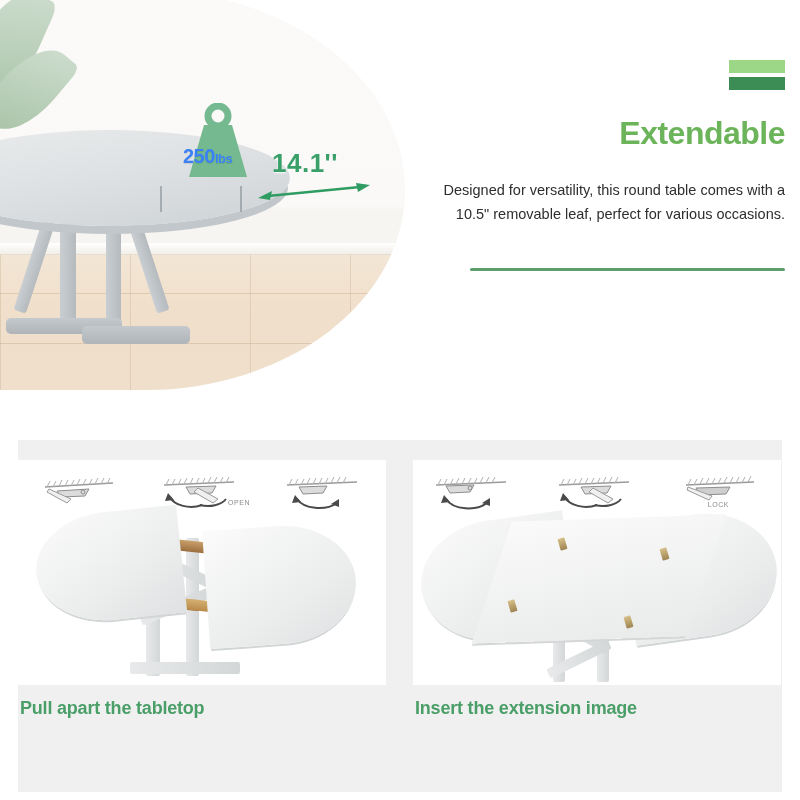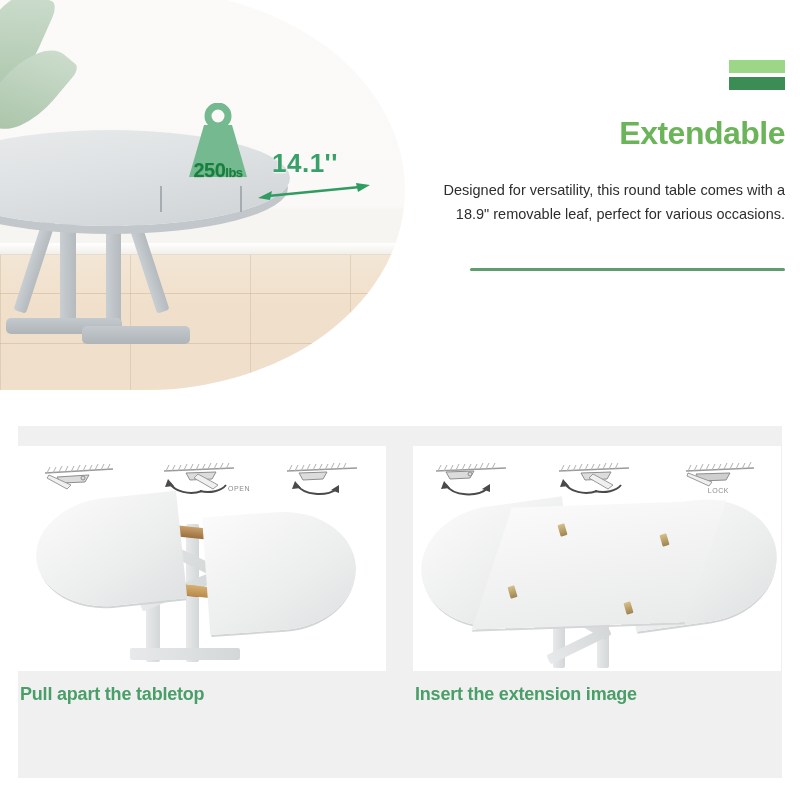--- a/index.html
+++ b/index.html
@@ -76,22 +76,22 @@
   }
   .foot {
     position:absolute; background:linear-gradient(180deg,#c4c9cd,#aeb4b8);
     border-radius:5px;
   }
 
   
   .weight-badge { position:absolute; left:183px; top:103px; width:70px; height:78px; }
   .weight-badge svg { width:100%; height:100%; display:block; }
   .weight-label {
-    position:absolute; left:0; top:56px; width:100%; text-align:center;
-    color:#15803d; font-weight:bold; font-size:20px; letter-spacing:-.5px;
+    position:absolute; left:0; top:42px; width:100%; 
+    color:#3b82f6; font-weight:bold; font-size:20px; letter-spacing:-.5px;
     text-shadow:0 1px 1px rgba(0,0,0,.10);
   }
   .weight-label .unit { font-size:13px; }
 
   .dim-label {
     position:absolute; left:272px; top:148px;
     color:#3aa06a; font-weight:bold; font-size:26px; letter-spacing:.5px;
     text-shadow:0 1px 2px rgba(255,255,255,.9);
   }
   .dim-arrow { position:absolute; left:258px; top:182px; width:112px; height:22px; }
@@ -113,21 +113,21 @@
   .hero-desc {
     margin-top:28px; font-size:14.5px; line-height:1.62; color:#2e2e2e;
   }
   .hero-rule {
     margin-top:42px; margin-left:auto; width:315px; height:3px;
     background:#5f9d6e; border-radius:2px;
   }
 
   
   .lower {
-    position:absolute; left:18px; top:426px; width:764px; height:352px;
+    position:absolute; left:18px; top:440px; width:764px; height:352px;
     background:#f0f0f0;
   }
   .panels { display:flex; gap:27px; padding:0; height:100%; }
   .panel { width:368px; position:relative; }
 
   .photo-card {
     position:absolute; left:0; top:20px; width:368px; height:225px;
     background:#ffffff; overflow:hidden;
   }
 
@@ -227,21 +227,21 @@
   </svg>
 
   <div class="hero-right">
     <div class="badge-bars">
       <div class="bar-light"></div>
       <div class="bar-dark"></div>
     </div>
     <h1 class="hero-title">
       <span>Extendable</span><br>
     </h1>
-    <p class="hero-desc">Designed for versatility, this round table comes with a 18.9" removable leaf, perfect for various occasions.</p>
+    <p class="hero-desc">Designed for versatility, this round table comes with a 10.5" removable leaf, perfect for various occasions.</p>
     <div class="hero-rule"></div>
   </div>
 </div>
 
 <div class="lower">
   <div class="panels">
 
     <div class="panel">
       <div class="photo-card">
 

